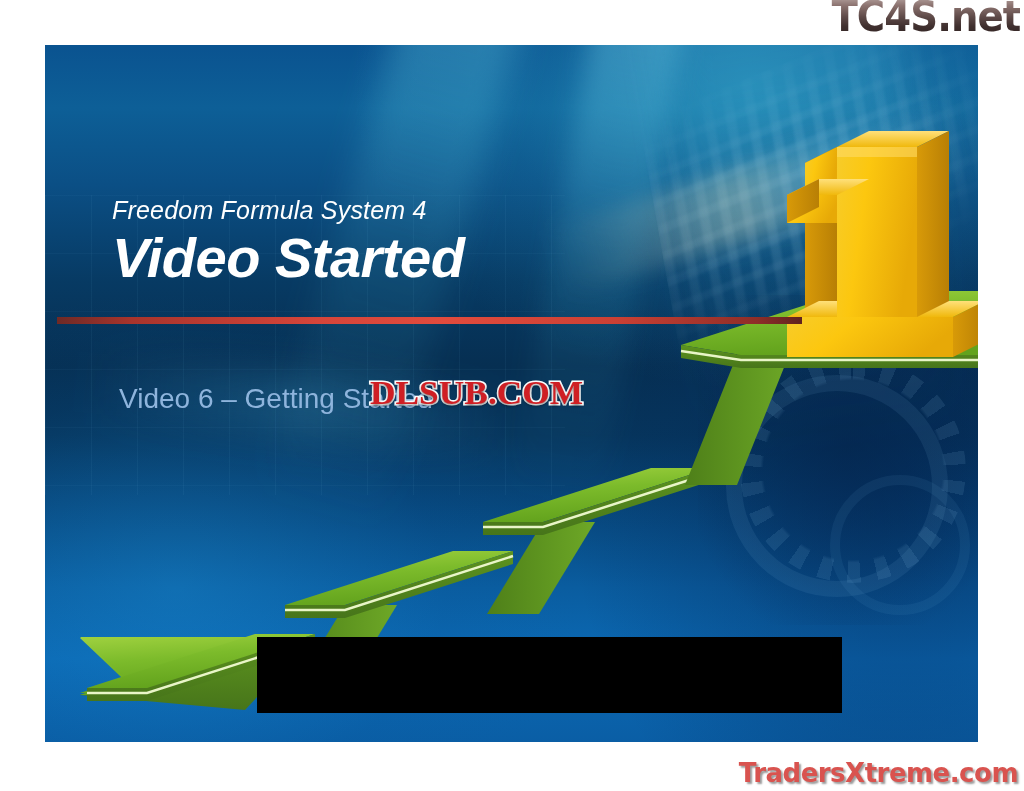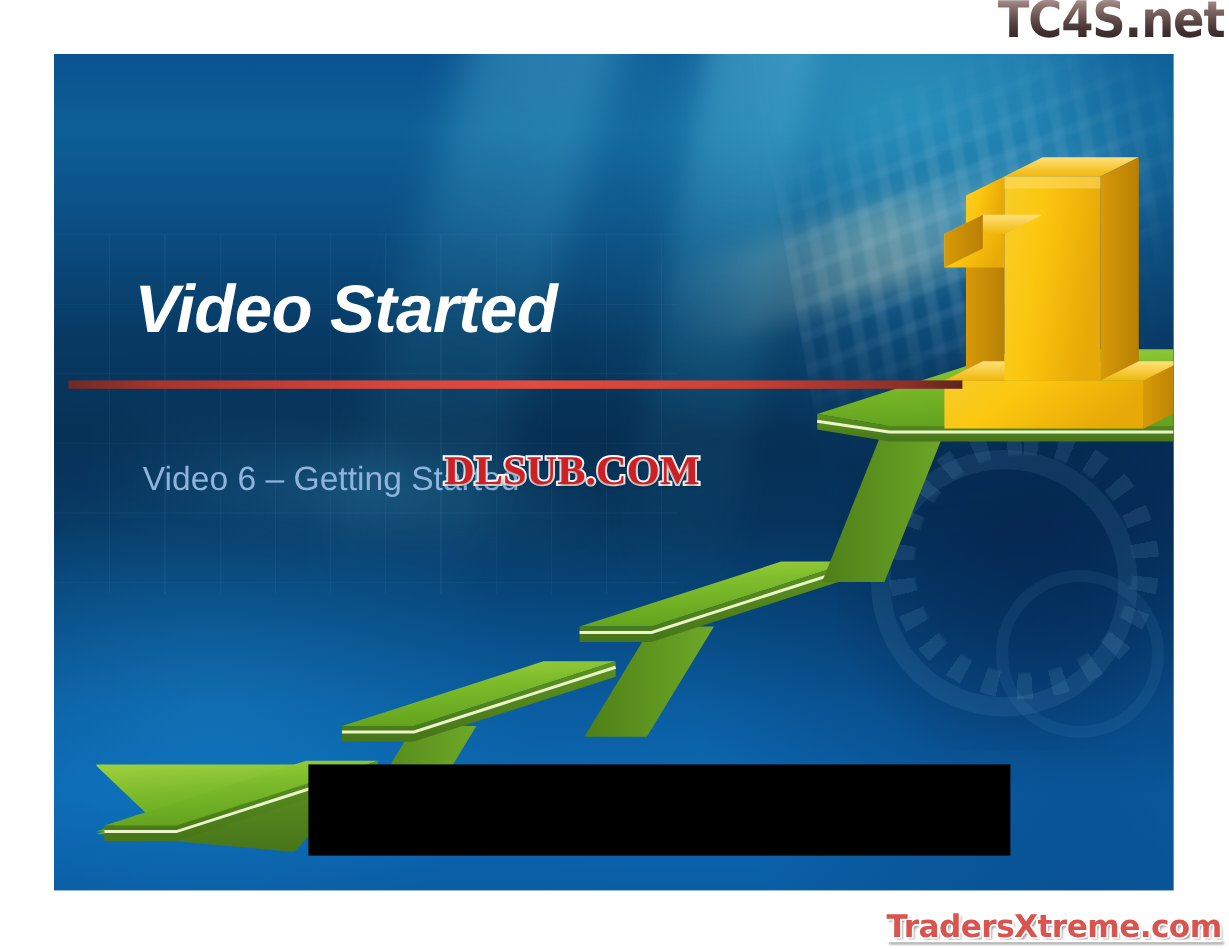--- a/index.html
+++ b/index.html
@@ -270,21 +270,20 @@
     font-family: "DejaVu Sans", sans-serif;
     font-weight: bold;
     font-size: 26px;
     letter-spacing: -0.5px;
     color: #d9534f;
     white-space: nowrap;
     -webkit-text-stroke: 3px #ffffff;
     paint-order: stroke fill;
     text-shadow: 2px 2px 2px rgba(0,0,0,0.40);
     z-index: 40;
-    text-decoration: underline;
   }
 </style>
 </head>
 <body>
 
 <div class="wm-tc4s">TC4S.net</div>
 
 <div class="slide">
 
   <div class="circuit"></div>
@@ -388,20 +387,21 @@
 
       <polygon points="760,150 792,150 792,102 760,118" fill="url(#goldG)"></polygon>
       <polygon points="742,150 792,150 792,178 742,178" fill="url(#goldG)"></polygon>
       <polygon points="742,150 774,134 824,134 792,150" fill="url(#goldTopG)"></polygon>
       <polygon points="742,178 774,162 774,134 742,150" fill="url(#goldSideG)"></polygon>
 
       <polygon points="792,102 872,102 872,112 792,112" fill="#ffdd6b" opacity="0.55"></polygon>
     </g>
   </svg>
 
+  <div class="eyebrow">Freedom Formula System 4</div>
 
   <div class="maintitle">Video Started</div>
 
   <div class="divider"></div>
 
   <div class="subtitle">Video 6 – Getting Started</div>
 
   <div class="wm-dlsub">DLSUB.COM</div>
 
   <div class="redaction"></div>

